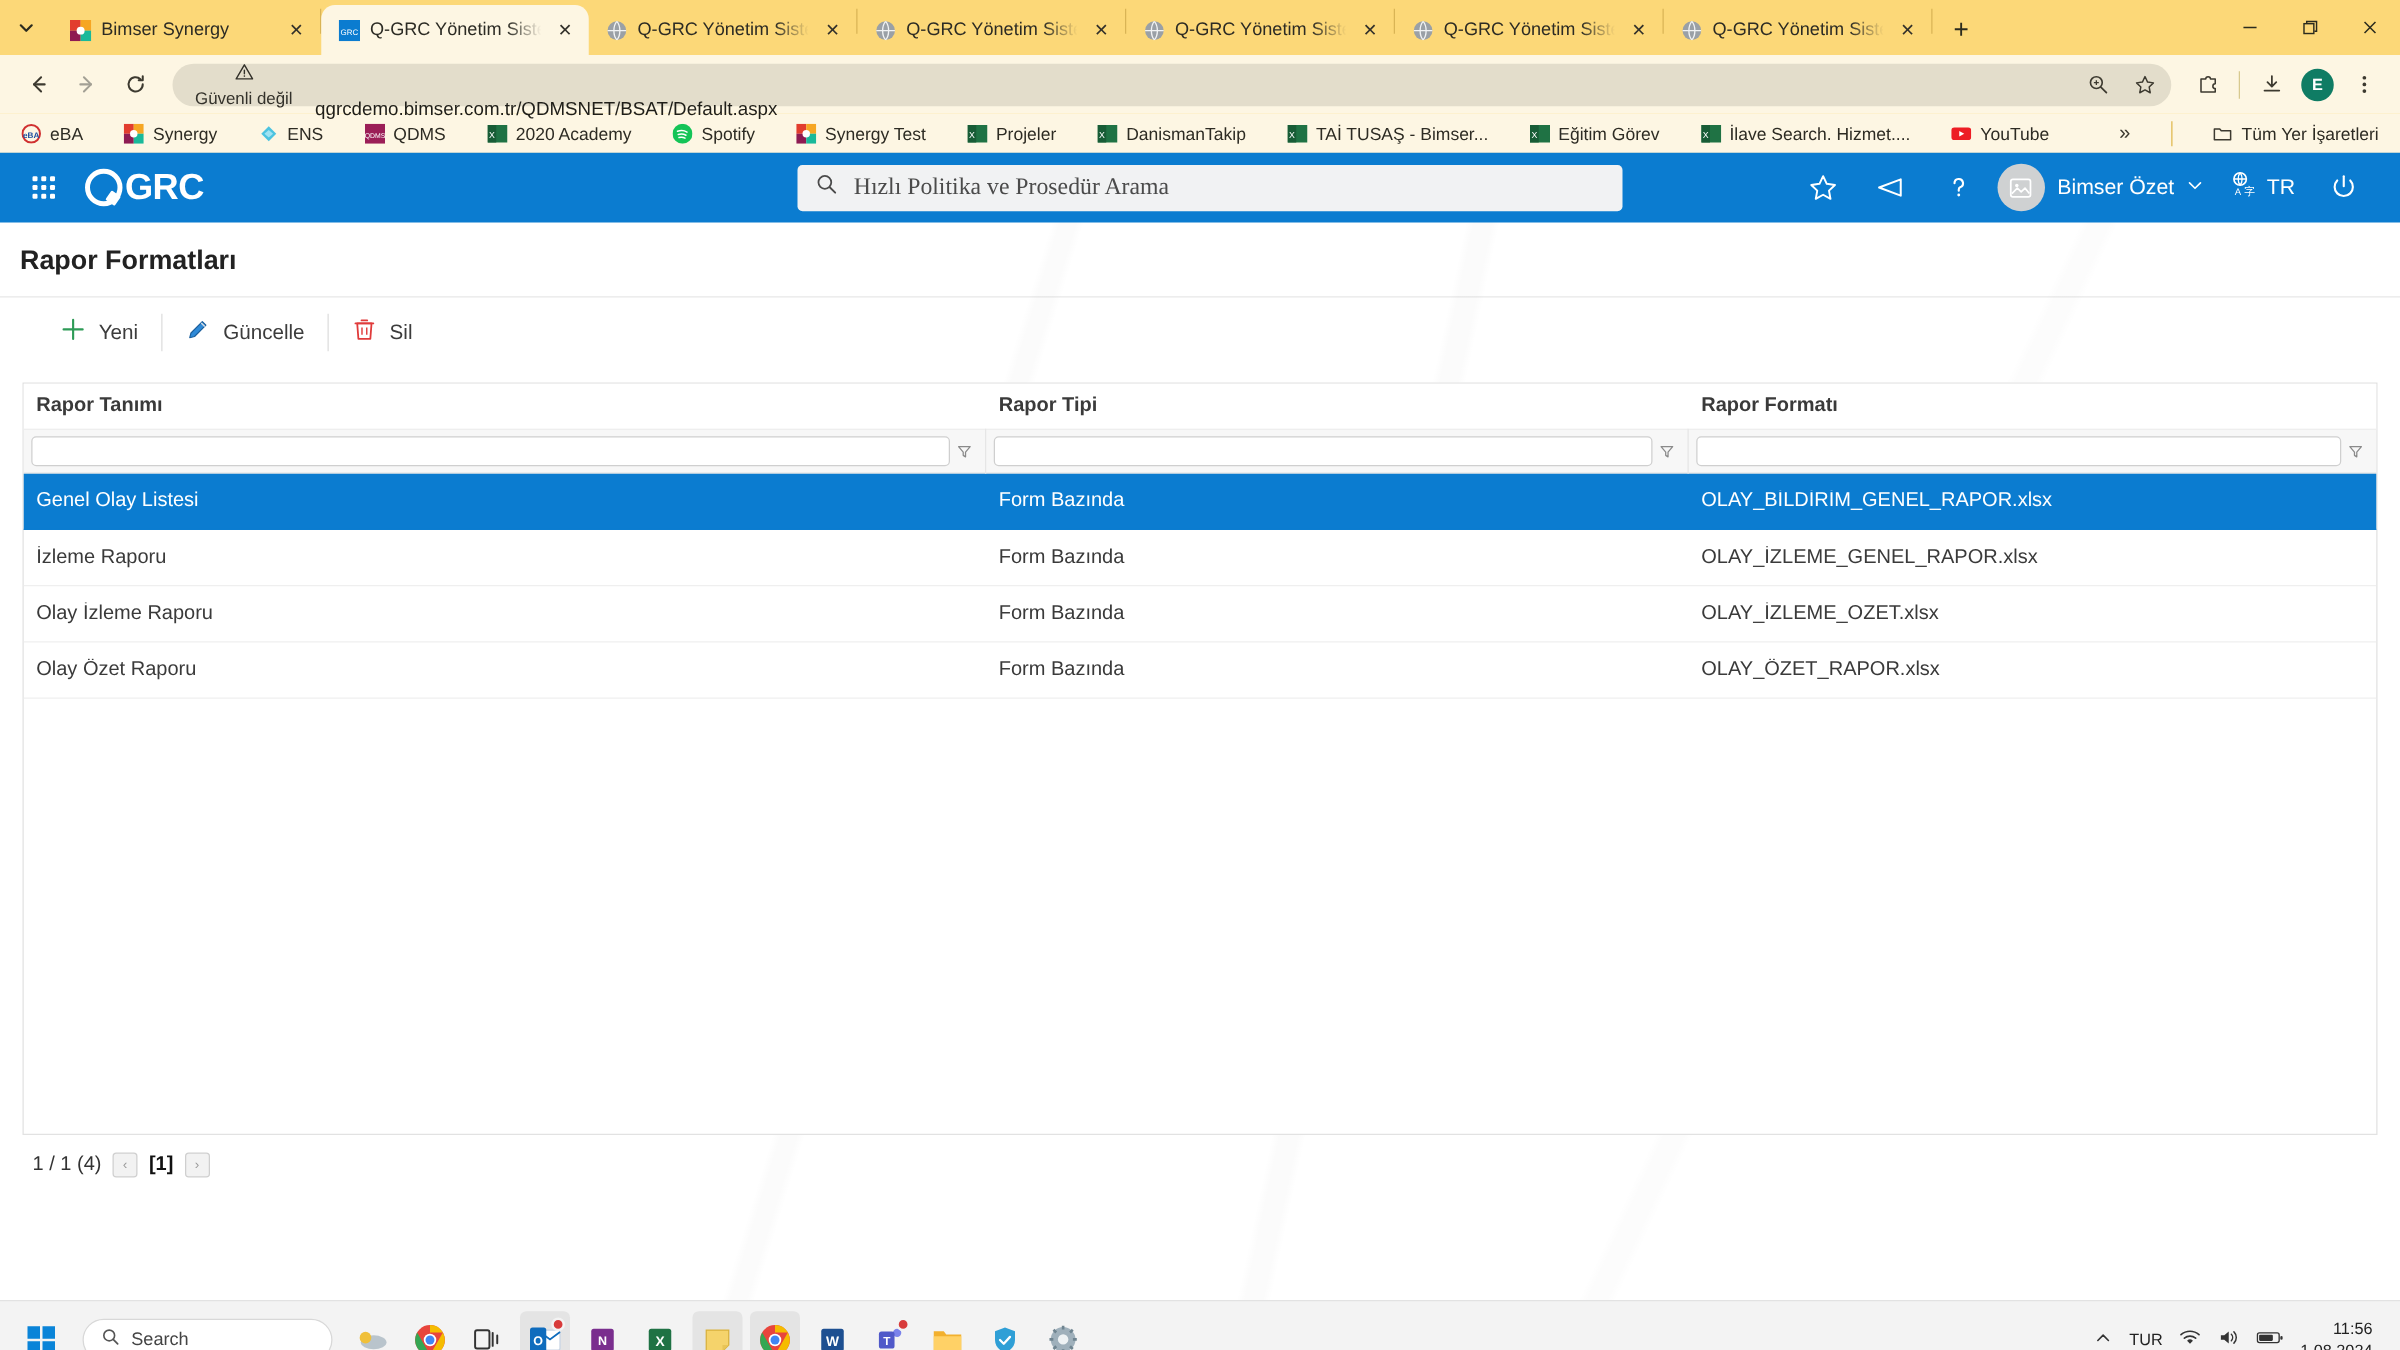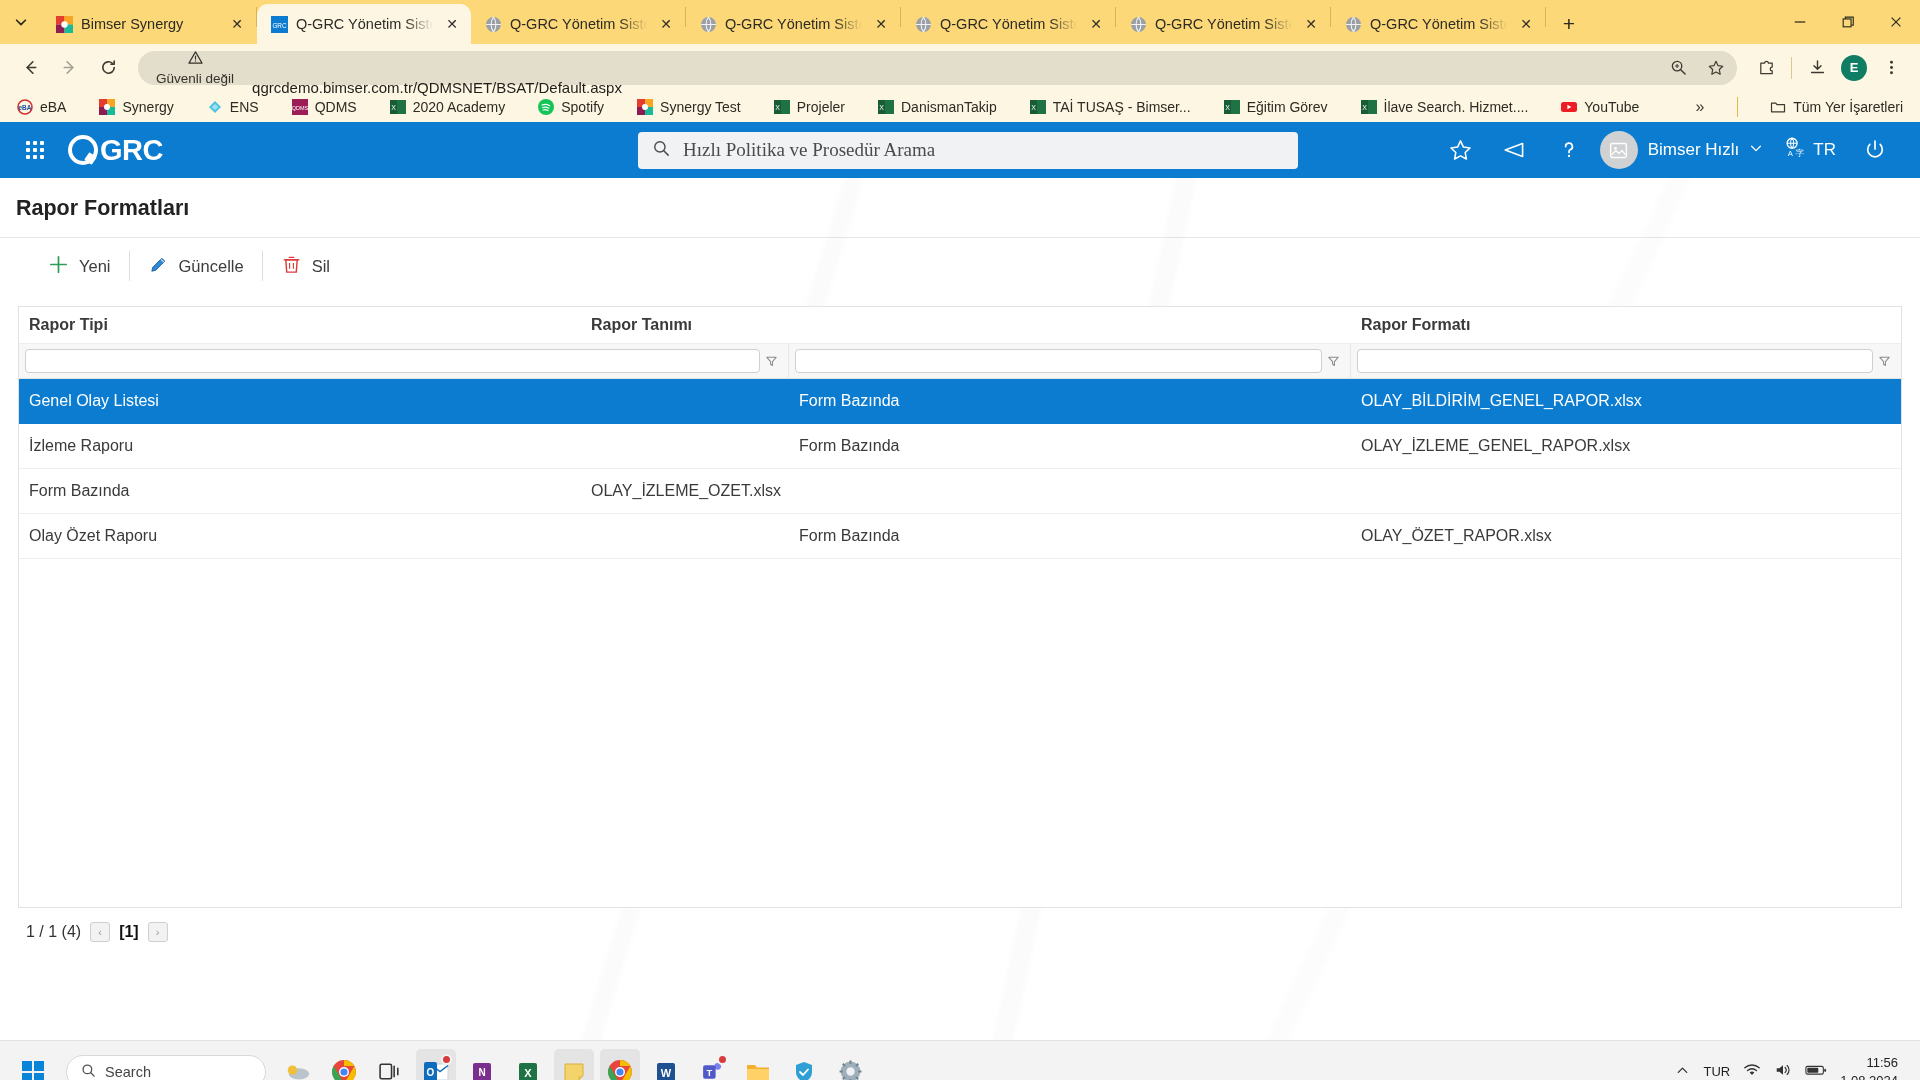--- a/index.html
+++ b/index.html
@@ -541,21 +541,21 @@
             </svg>
         </div>
         <div class="user-chip">
           <span class="user-av">
             <svg width="21" height="21" viewBox="0 0 24 24">
                 <rect x="3" y="4" width="18" height="16" rx="2" stroke="#fff" stroke-width="1.6" fill="none"></rect>
                 <circle cx="8.5" cy="9.5" r="1.6" fill="#fff"></circle>
                 <path d="M4 17l5-5 3.5 3.5L16 12l4 5" stroke="#fff" stroke-width="1.5" fill="none" stroke-linejoin="round"></path>
               </svg>
           </span>
-          <span class="user-name">Bimser Hızlı</span>
+          <span class="user-name">Bimser Özet</span>
           <span>
             <svg width="14" height="14" viewBox="0 0 16 16">
                 <path d="M3 6l5 5 5-5" stroke="#fff" stroke-width="1.5" fill="none" stroke-linecap="round" stroke-linejoin="round"></path>
               </svg>
           </span>
         </div>
         <div class="lang">
           <span>
             <svg width="23" height="23" viewBox="0 0 24 24">
                 <circle cx="9.5" cy="7.5" r="5.2" stroke="#fff" stroke-width="1.4" fill="none"></circle>
@@ -604,22 +604,22 @@
               <path d="M3.5 6h15M8.6 3.5h4.8" stroke="#e03b3b" stroke-width="1.5" stroke-linecap="round"></path>
               <path d="M9 9.5v6M13 9.5v6" stroke="#e03b3b" stroke-width="1.2"></path>
             </svg>
         </span>
         <span>Sil</span>
       </div>
     </div>
 
     <div class="gridwrap">
       <div class="grid-head">
+        <div class="gh" style="width:770px">Rapor Tanımı</div>
         <div class="gh" style="width:562px">Rapor Tipi</div>
-        <div class="gh" style="width:770px">Rapor Tanımı</div>
         <div class="gh" style="flex:1 1 auto">Rapor Formatı</div>
       </div>
 
       <div class="filter-row">
         <div class="fcell" style="width:770px">
           <input type="text" style="">
           <span class="funnel">
             <svg width="13" height="13" viewBox="0 0 14 14">
                 <path d="M2 2.5h10L8 7.2v4.1L6 10V7.2z" stroke="#8a8a8a" stroke-width="1.1" fill="none" stroke-linejoin="round"></path>
               </svg>
@@ -647,20 +647,21 @@
         <div class="cell" style="width:770px">Genel Olay Listesi</div>
         <div class="cell" style="width:562px">Form Bazında</div>
         <div class="cell" style="flex:1 1 auto">OLAY_BİLDİRİM_GENEL_RAPOR.xlsx</div>
       </div>
       <div class="row">
         <div class="cell" style="width:770px">İzleme Raporu</div>
         <div class="cell" style="width:562px">Form Bazında</div>
         <div class="cell" style="flex:1 1 auto">OLAY_İZLEME_GENEL_RAPOR.xlsx</div>
       </div>
       <div class="row">
+        <div class="cell" style="width:770px">Olay İzleme Raporu</div>
         <div class="cell" style="width:562px">Form Bazında</div>
         <div class="cell" style="flex:1 1 auto">OLAY_İZLEME_OZET.xlsx</div>
       </div>
       <div class="row">
         <div class="cell" style="width:770px">Olay Özet Raporu</div>
         <div class="cell" style="width:562px">Form Bazında</div>
         <div class="cell" style="flex:1 1 auto">OLAY_ÖZET_RAPOR.xlsx</div>
       </div>
     </div>
 

